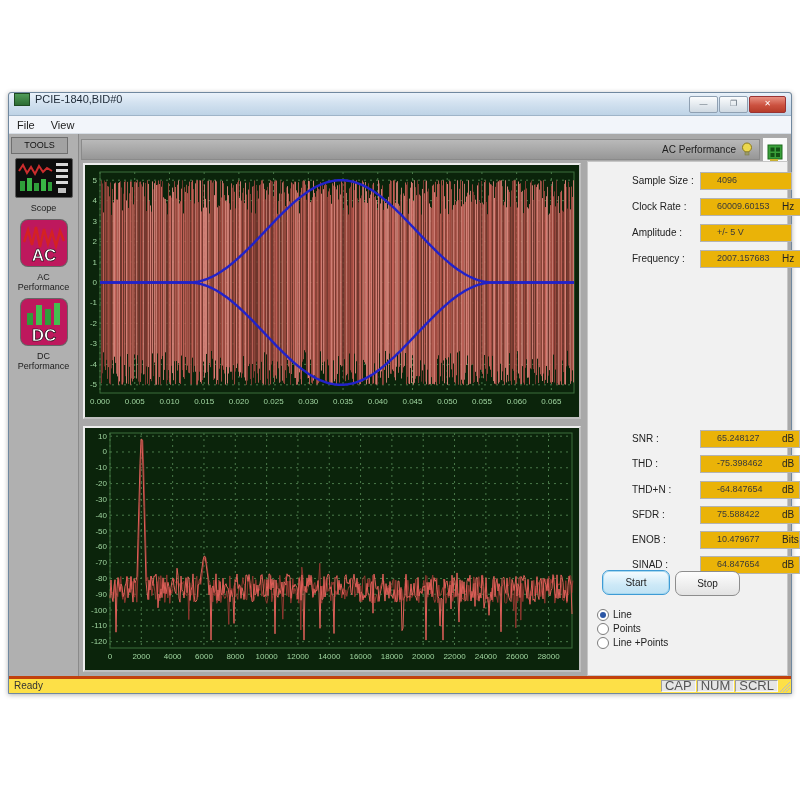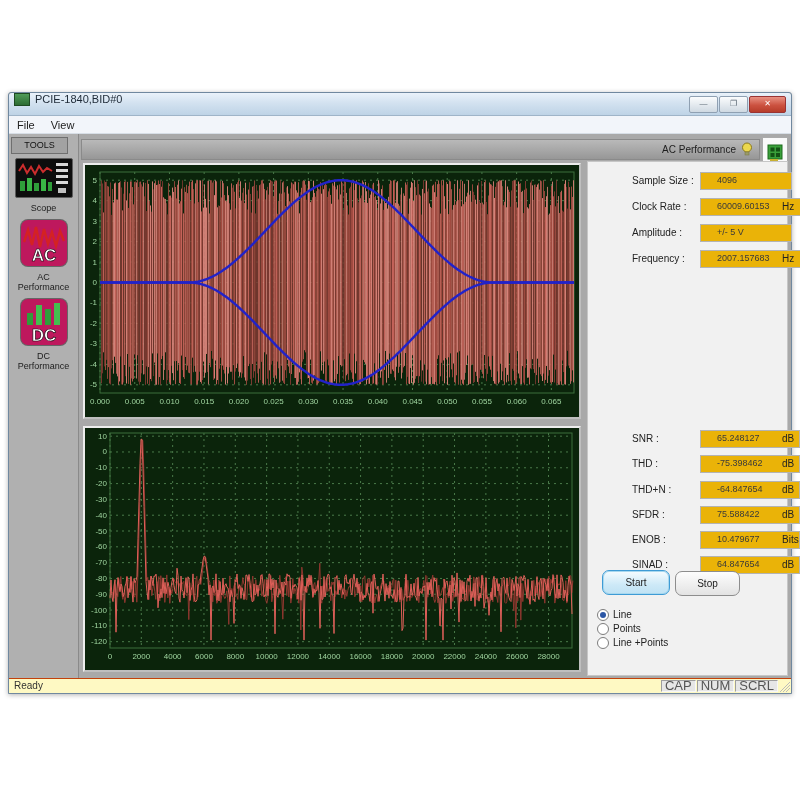--- a/index.html
+++ b/index.html
@@ -76,22 +76,22 @@
        background:linear-gradient(#fdfdfd,#e3e3e3);}
 
   .radio-row{position:absolute;left:9px;height:13px;display:flex;align-items:center;gap:4px;}
   .radio{width:10px;height:10px;border-radius:50%;border:1px solid #7d7d7d;background:#fff;
          display:inline-block;position:relative;}
   .radio.checked::after{content:"";position:absolute;left:2px;top:2px;width:6px;height:6px;
          border-radius:50%;background:#2b56a5;}
   .rlabel{font-size:10px;color:#222;}
 
   
-  .statusbar{position:absolute;left:0;right:0;bottom:0;height:14px;background:#fef9c3;
-             border-top:1px solid #c2410c;font-size:10px;color:#333;}
+  .statusbar{position:absolute;left:0;right:0;bottom:0;height:14px;background:#fde047;
+             border-top:3px solid #c2410c;font-size:10px;color:#333;}
   .status-text{position:absolute;left:5px;top:1px;}
   .indicators{position:absolute;right:13px;top:1px;display:flex;}
   .ind{border:1px solid;border-color:#9e9e9e #f7f7f7 #f7f7f7 #9e9e9e;background:#e6e6e6;
        font-size:13px;color:#555;padding:0 3px;height:10px;line-height:10px;margin-left:1px;}
   .grip{position:absolute;right:1px;bottom:1px;width:10px;height:10px;
         background:linear-gradient(135deg,transparent 50%,#bbb 50%,#bbb 55%,transparent 55%,
         transparent 65%,#bbb 65%,#bbb 70%,transparent 70%,transparent 80%,#bbb 80%,#bbb 85%,transparent 85%);}
 </style>
 </head>
 <body>

